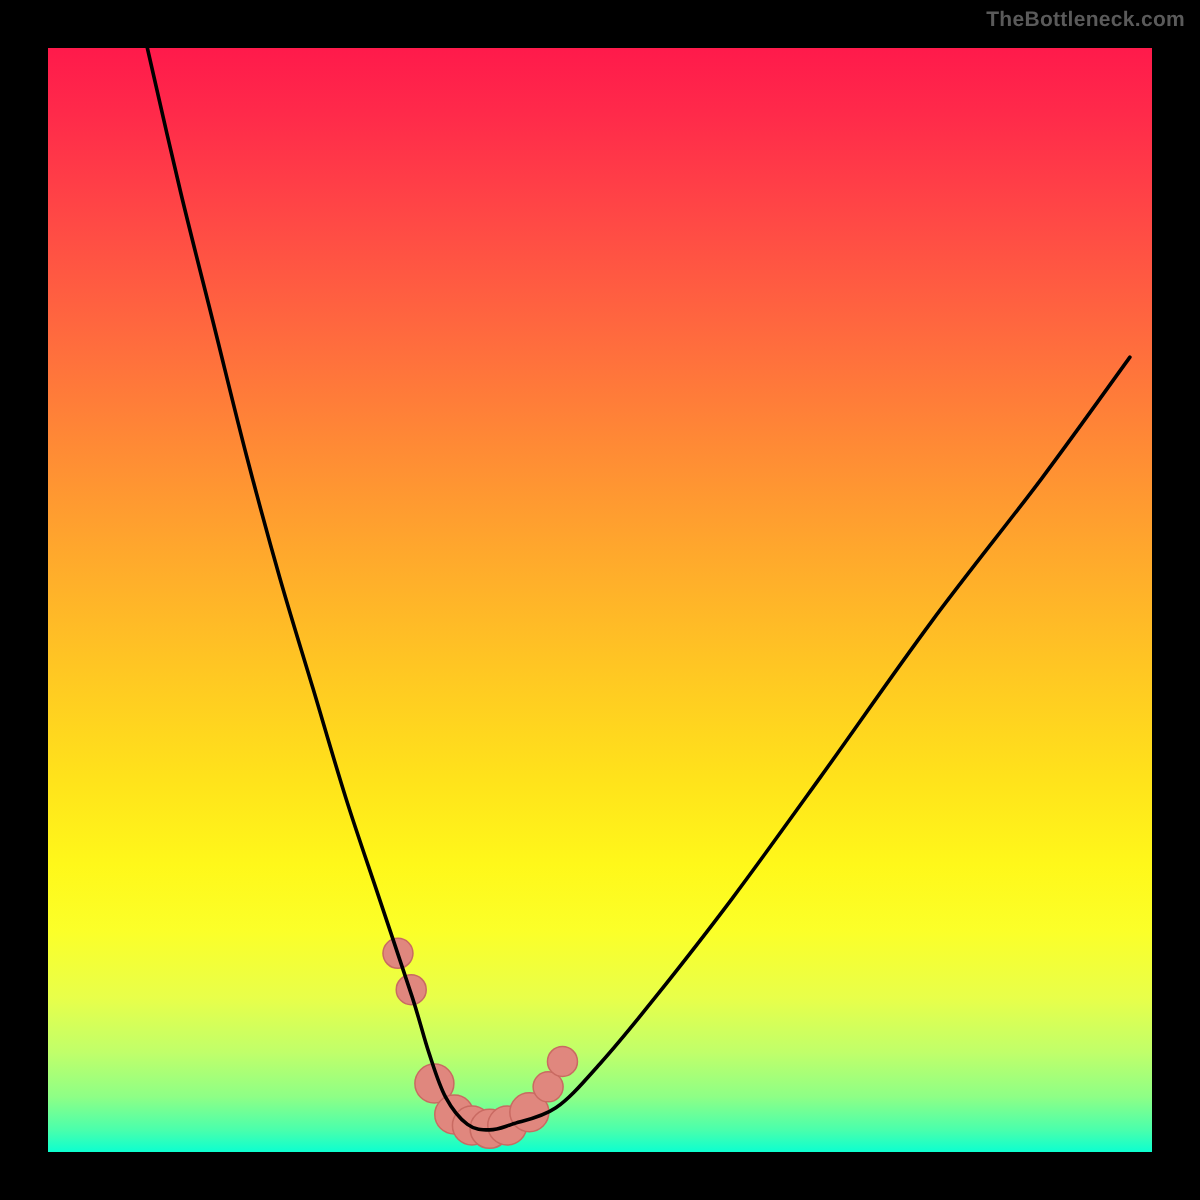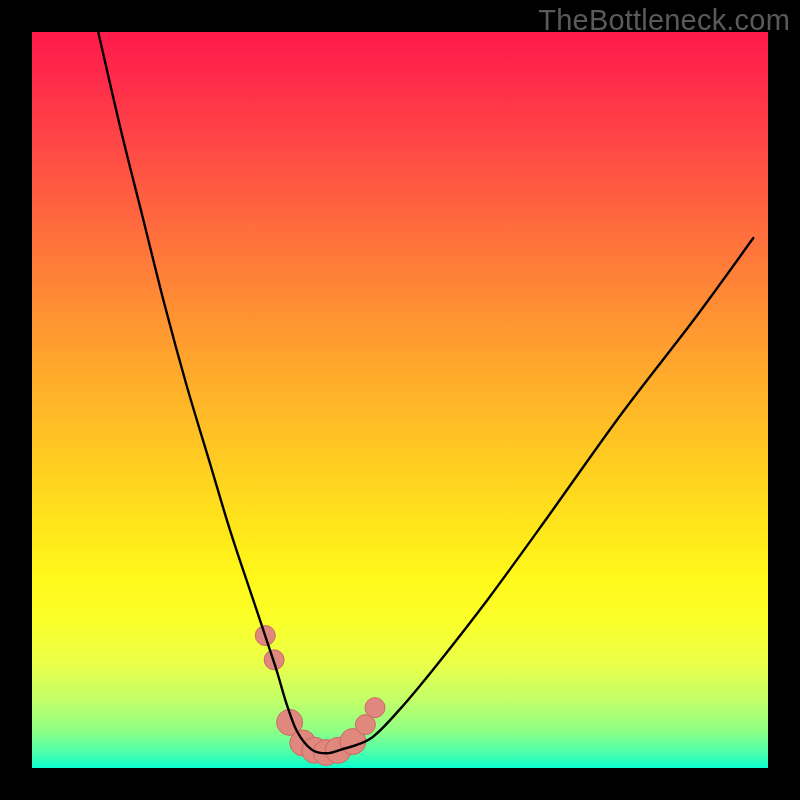--- a/index.html
+++ b/index.html
@@ -50,23 +50,23 @@
     position: absolute;
     inset: 0;
     width: 100%;
     height: 100%;
   }
   .watermark {
     position: absolute;
     top: 4px;
     right: 10px;
     color: #5a5a5a;
-    font-size: 29px;
+    font-size: 14px;
     letter-spacing: 0.2px;
-    font-weight: 400;
+    font-weight: 700;
     user-select: none;
   }
 </style>
 </head>
 <body>
 
 <div class="stage">
 
   <div class="plot-area">
     <div class="gradient-bg"></div>

